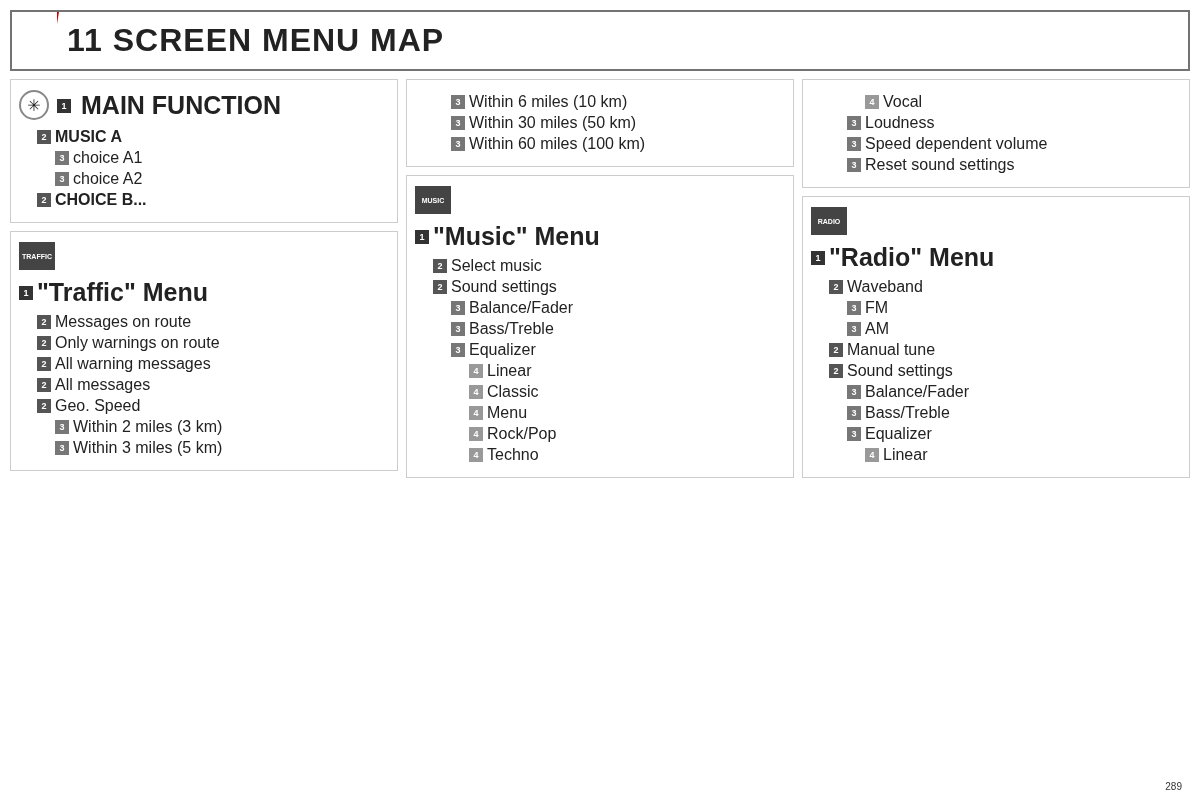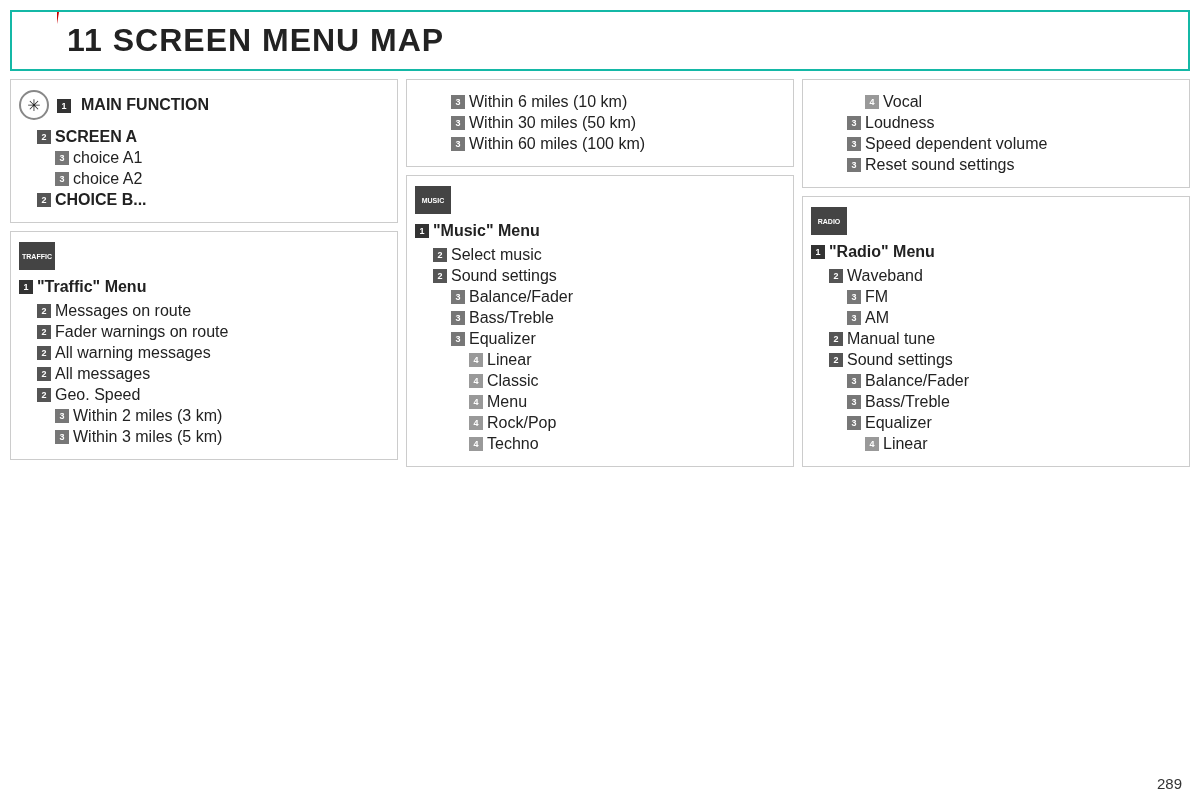--- a/index.html
+++ b/index.html
@@ -9,21 +9,21 @@
       background: #fff;
       font-family: Arial, sans-serif;
       font-size: 13px;
       color: #222;
       overflow: hidden;
       position: relative;
     }
 
     
     .header {
-      border: 2px solid #14b8a6;
+      border: 2px solid #737373;
       margin: 10px 10px 8px 10px;
       padding: 10px 20px 10px 55px;
       position: relative;
     }
     .header::before {
       content: '';
       position: absolute;
       left: 0; top: 0;
       width: 45px; height: 100%;
       background: #fff;
@@ -101,21 +101,21 @@
       display: flex;
       align-items: center;
       justify-content: center;
       margin-right: 8px;
       font-size: 8px;
       color: #fff;
       font-weight: bold;
       flex-shrink: 0;
     }
     .panel-title {
-      font-size: 16px;
+      font-size: 25px;
       font-weight: bold;
       text-align: right;
     }
 
     
     .main-func-header {
       display: flex;
       align-items: center;
       margin-bottom: 8px;
     }
@@ -130,21 +130,21 @@
       font-size: 16px;
       margin-right: 8px;
       flex-shrink: 0;
     }
 
     
     .page-number {
       position: absolute;
       bottom: 8px;
       right: 18px;
-      font-size: 15px;
+      font-size: 10px;
       color: #333;
       margin-left: 43px;
     }
 
     .label-text {
       font-size: 16px;
     }
     .label-text.bold {
       font-weight: bold;
     }
@@ -163,21 +163,21 @@
     <div class="panel">
       <div class="main-func-header">
         <div class="sun-icon">✳</div>
         <div style="margin-right:6px;">
           <span class="level-badge badge-1">1</span>
         </div>
         <span class="panel-title">MAIN FUNCTION</span>
       </div>
       <div class="menu-row indent-2">
         <span class="level-badge badge-2">2</span>
-        <span class="label-text bold">SCREEN A</span>
+        <span class="label-text bold">MUSIC A</span>
       </div>
       <div class="menu-row indent-3">
         <span class="level-badge badge-3">3</span>
         <span class="label-text">choice A1</span>
       </div>
       <div class="menu-row indent-3">
         <span class="level-badge badge-3">3</span>
         <span class="label-text">choice A2</span>
       </div>
       <div class="menu-row indent-2">
@@ -193,21 +193,21 @@
       <div class="menu-row indent-1">
         <span class="level-badge badge-1">1</span>
         <span class="panel-title">"Traffic" Menu</span>
       </div>
       <div class="menu-row indent-2" style="margin-top:6px;">
         <span class="level-badge badge-2">2</span>
         <span class="label-text">Messages on route</span>
       </div>
       <div class="menu-row indent-2">
         <span class="level-badge badge-2">2</span>
-        <span class="label-text">Fader warnings on route</span>
+        <span class="label-text">Only warnings on route</span>
       </div>
       <div class="menu-row indent-2">
         <span class="level-badge badge-2">2</span>
         <span class="label-text">All warning messages</span>
       </div>
       <div class="menu-row indent-2">
         <span class="level-badge badge-2">2</span>
         <span class="label-text">All messages</span>
       </div>
       <div class="menu-row indent-2">

